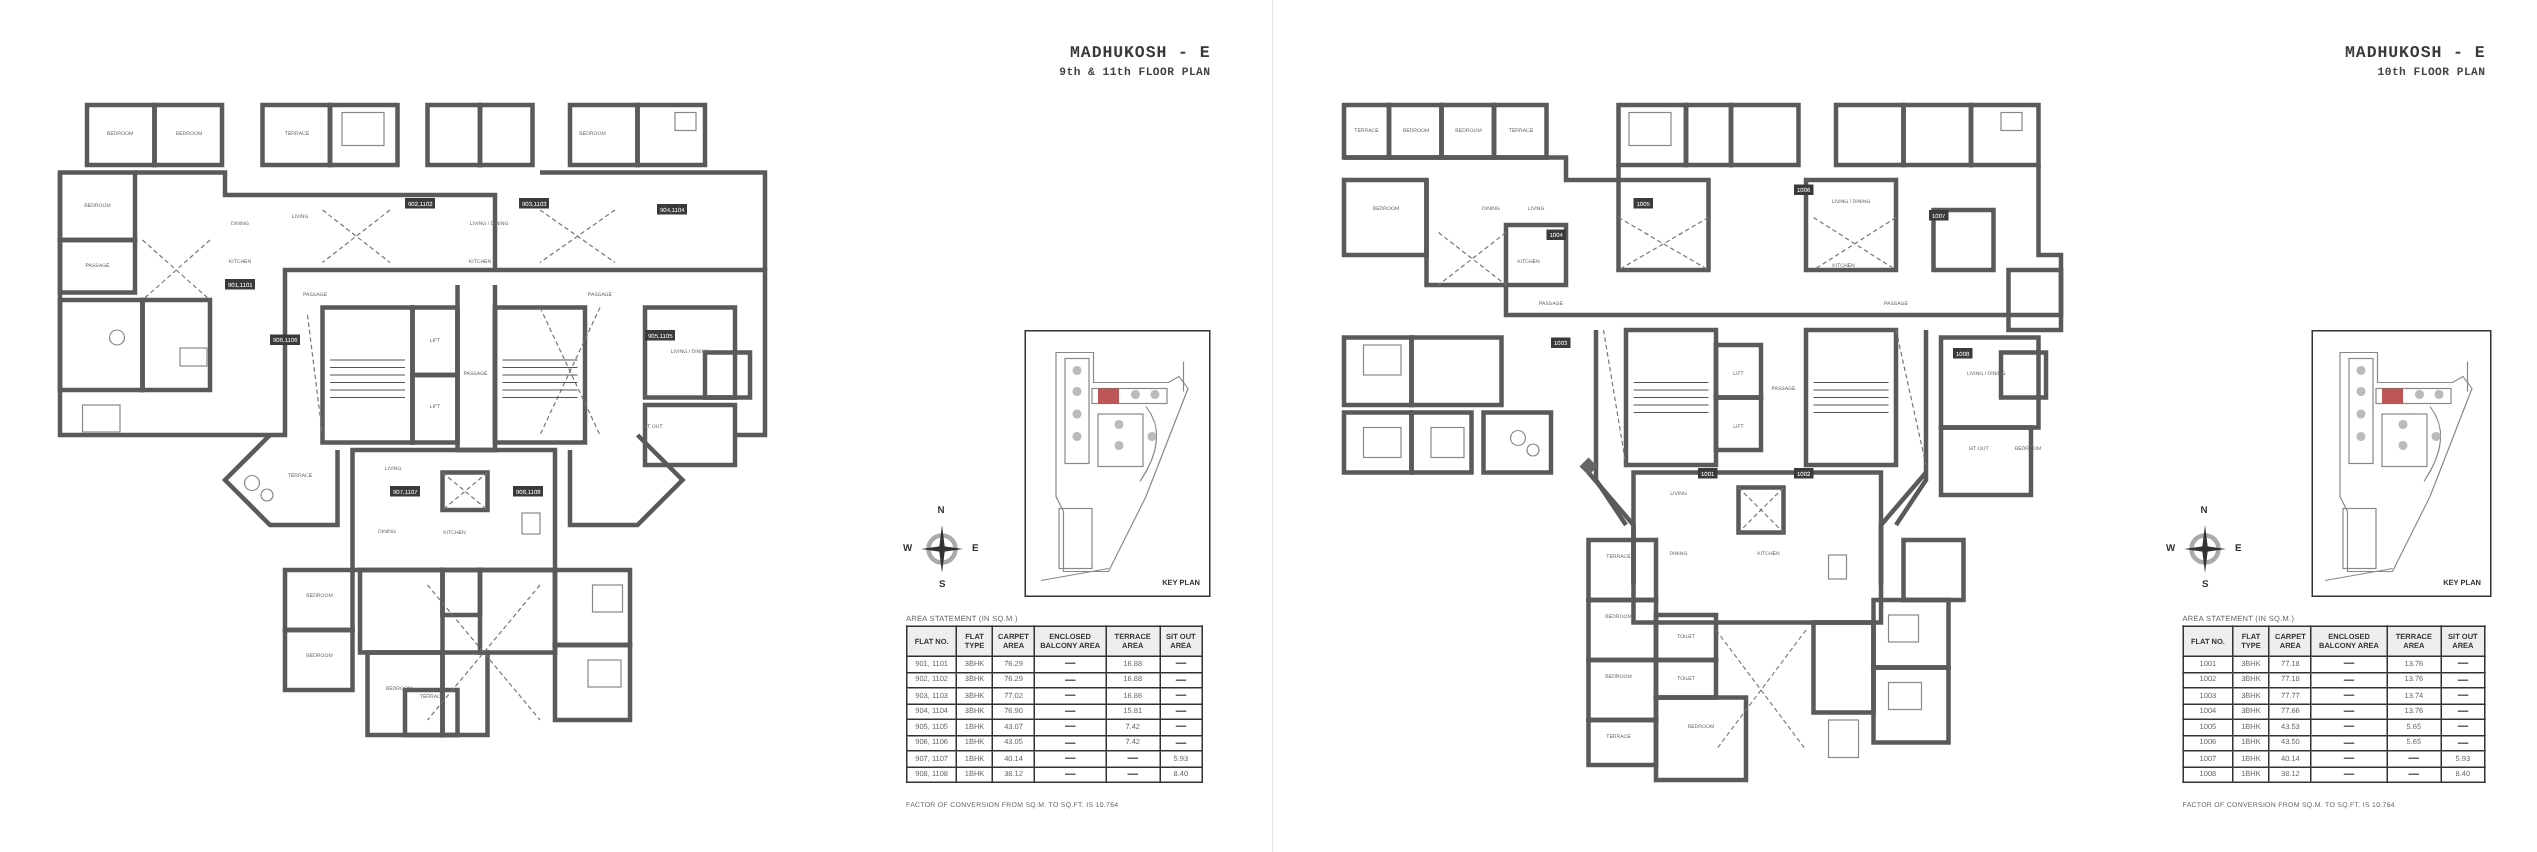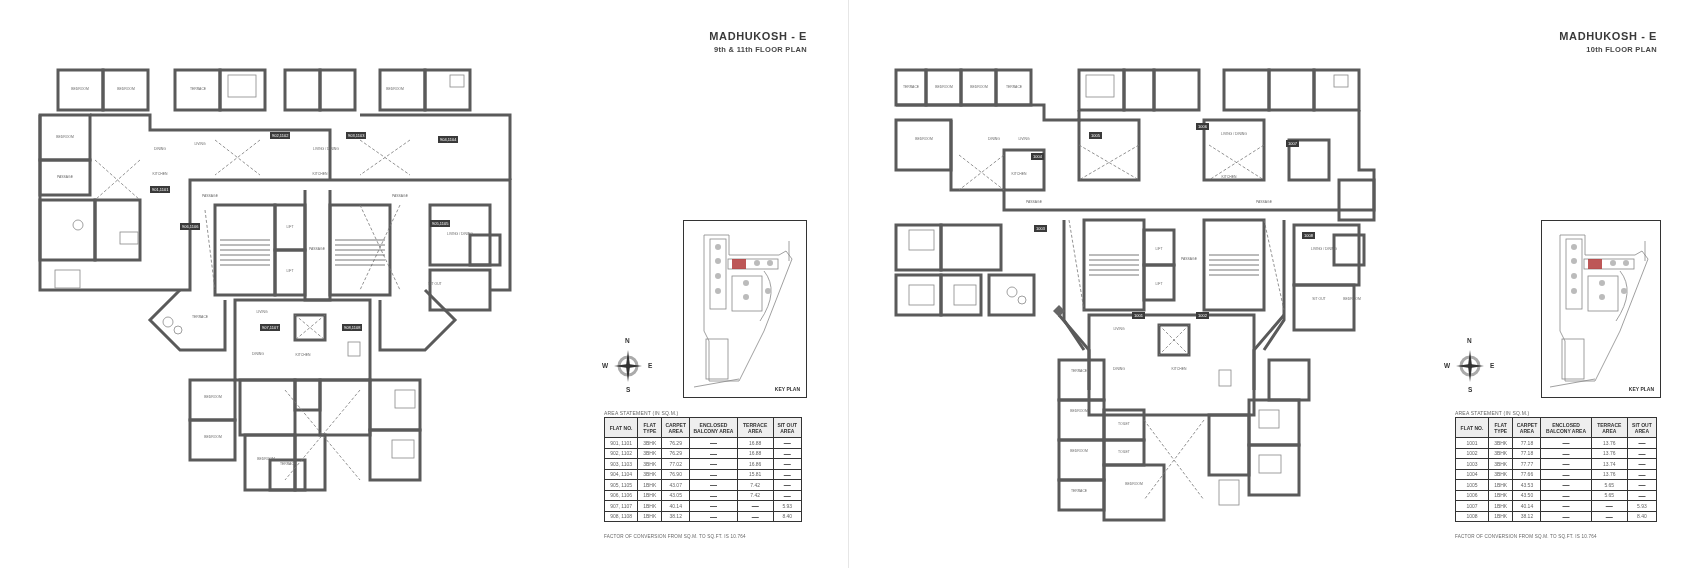--- a/index.html
+++ b/index.html
@@ -1,21 +1,21 @@
 <!DOCTYPE html>
 <html><head>
 <meta charset="utf-8">
 <style>
   html,body{margin:0;padding:0;background:#ffffff;}
   body{width:1691px;height:568px;position:relative;overflow:hidden;font-family:"Liberation Sans",sans-serif;color:#333;}
   .page{position:absolute;top:0;height:568px;background:#fff;}
   .page-left{left:0;width:848px;}
   .page-right{left:849px;width:842px;}
   .spine{position:absolute;left:848px;top:0;width:1px;height:568px;background:#e6e6e6;}
-  .title-block{position:absolute;text-align:right;}
+  .title-block{position:absolute;text-align:right;font-family:Liberation Mono, monospace;}
   .title{font-weight:bold;font-size:11px;letter-spacing:0.6px;color:#3a3a3a;}
   .subtitle{font-weight:bold;font-size:7.5px;letter-spacing:0.3px;color:#444;margin-top:3px;}
   .plan{position:absolute;}
   .plan svg{display:block;}
   .keyplan{position:absolute;border:1.2px solid #333;background:#fff;}
   .keyplan-label{position:absolute;right:6px;bottom:5px;font-size:5px;font-weight:bold;color:#333;}
   .compass{position:absolute;width:44px;height:52px;}
   .compass .lbl{position:absolute;font-size:6.5px;font-weight:bold;color:#333;}
   .area-caption{position:absolute;font-size:5px;color:#666;letter-spacing:0.2px;}
   .area-table{position:absolute;border-collapse:collapse;font-size:5px;color:#444;}

